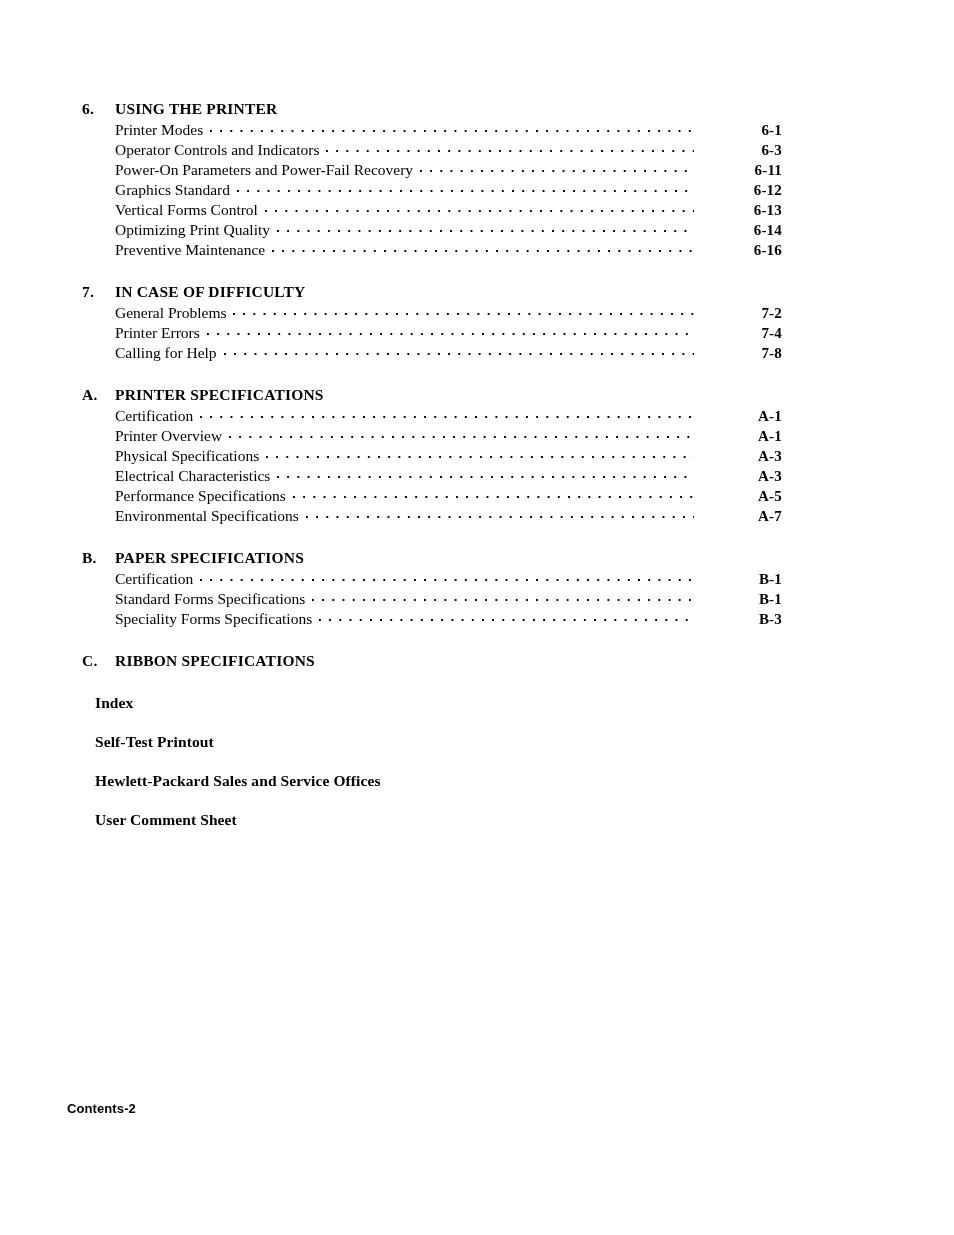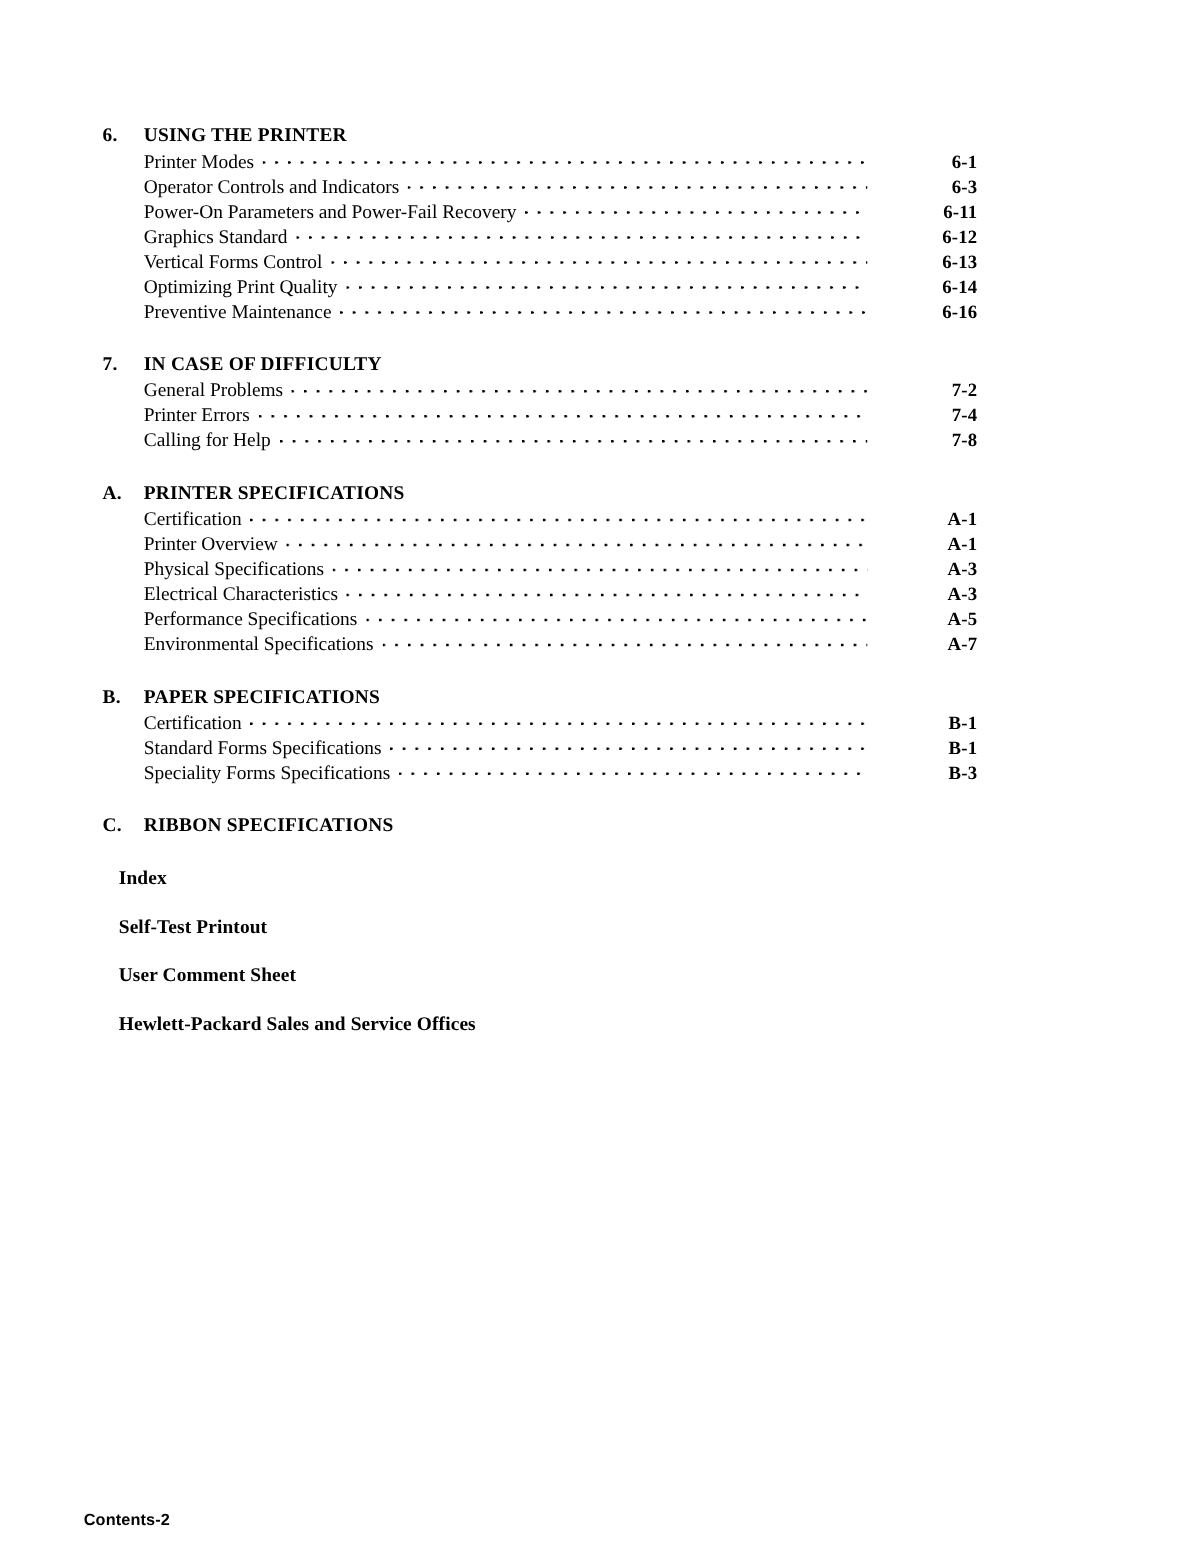--- a/index.html
+++ b/index.html
@@ -118,21 +118,21 @@
     letter-spacing: 0.1px;
   }
   .back-item:last-child {
     margin-bottom: 0;
   }
 
   
   .footer {
     position: absolute;
     left: 67px;
-    top: 1208px;
+    top: 1101px;
     font-family: "Liberation Sans", "DejaVu Sans", sans-serif;
     font-weight: bold;
     font-size: 13px;
     letter-spacing: 0.1px;
     color: #000000;
   }
 </style>
 </head>
 <body>
 
@@ -274,21 +274,21 @@
     <div class="section">
       <div class="sec-head">
         <span class="sec-num">C.</span>
         <span class="sec-title">RIBBON SPECIFICATIONS</span>
       </div>
     </div>
 
     <div class="backmatter">
       <div class="back-item">Index</div>
       <div class="back-item">Self-Test Printout</div>
+      <div class="back-item">Hewlett-Packard Sales and Service Offices</div>
       <div class="back-item">User Comment Sheet</div>
-      <div class="back-item">Hewlett-Packard Sales and Service Offices</div>
     </div>
 
   </div>
 
   <div class="footer">Contents-2</div>
 
 </div>
 
 </body></html>

